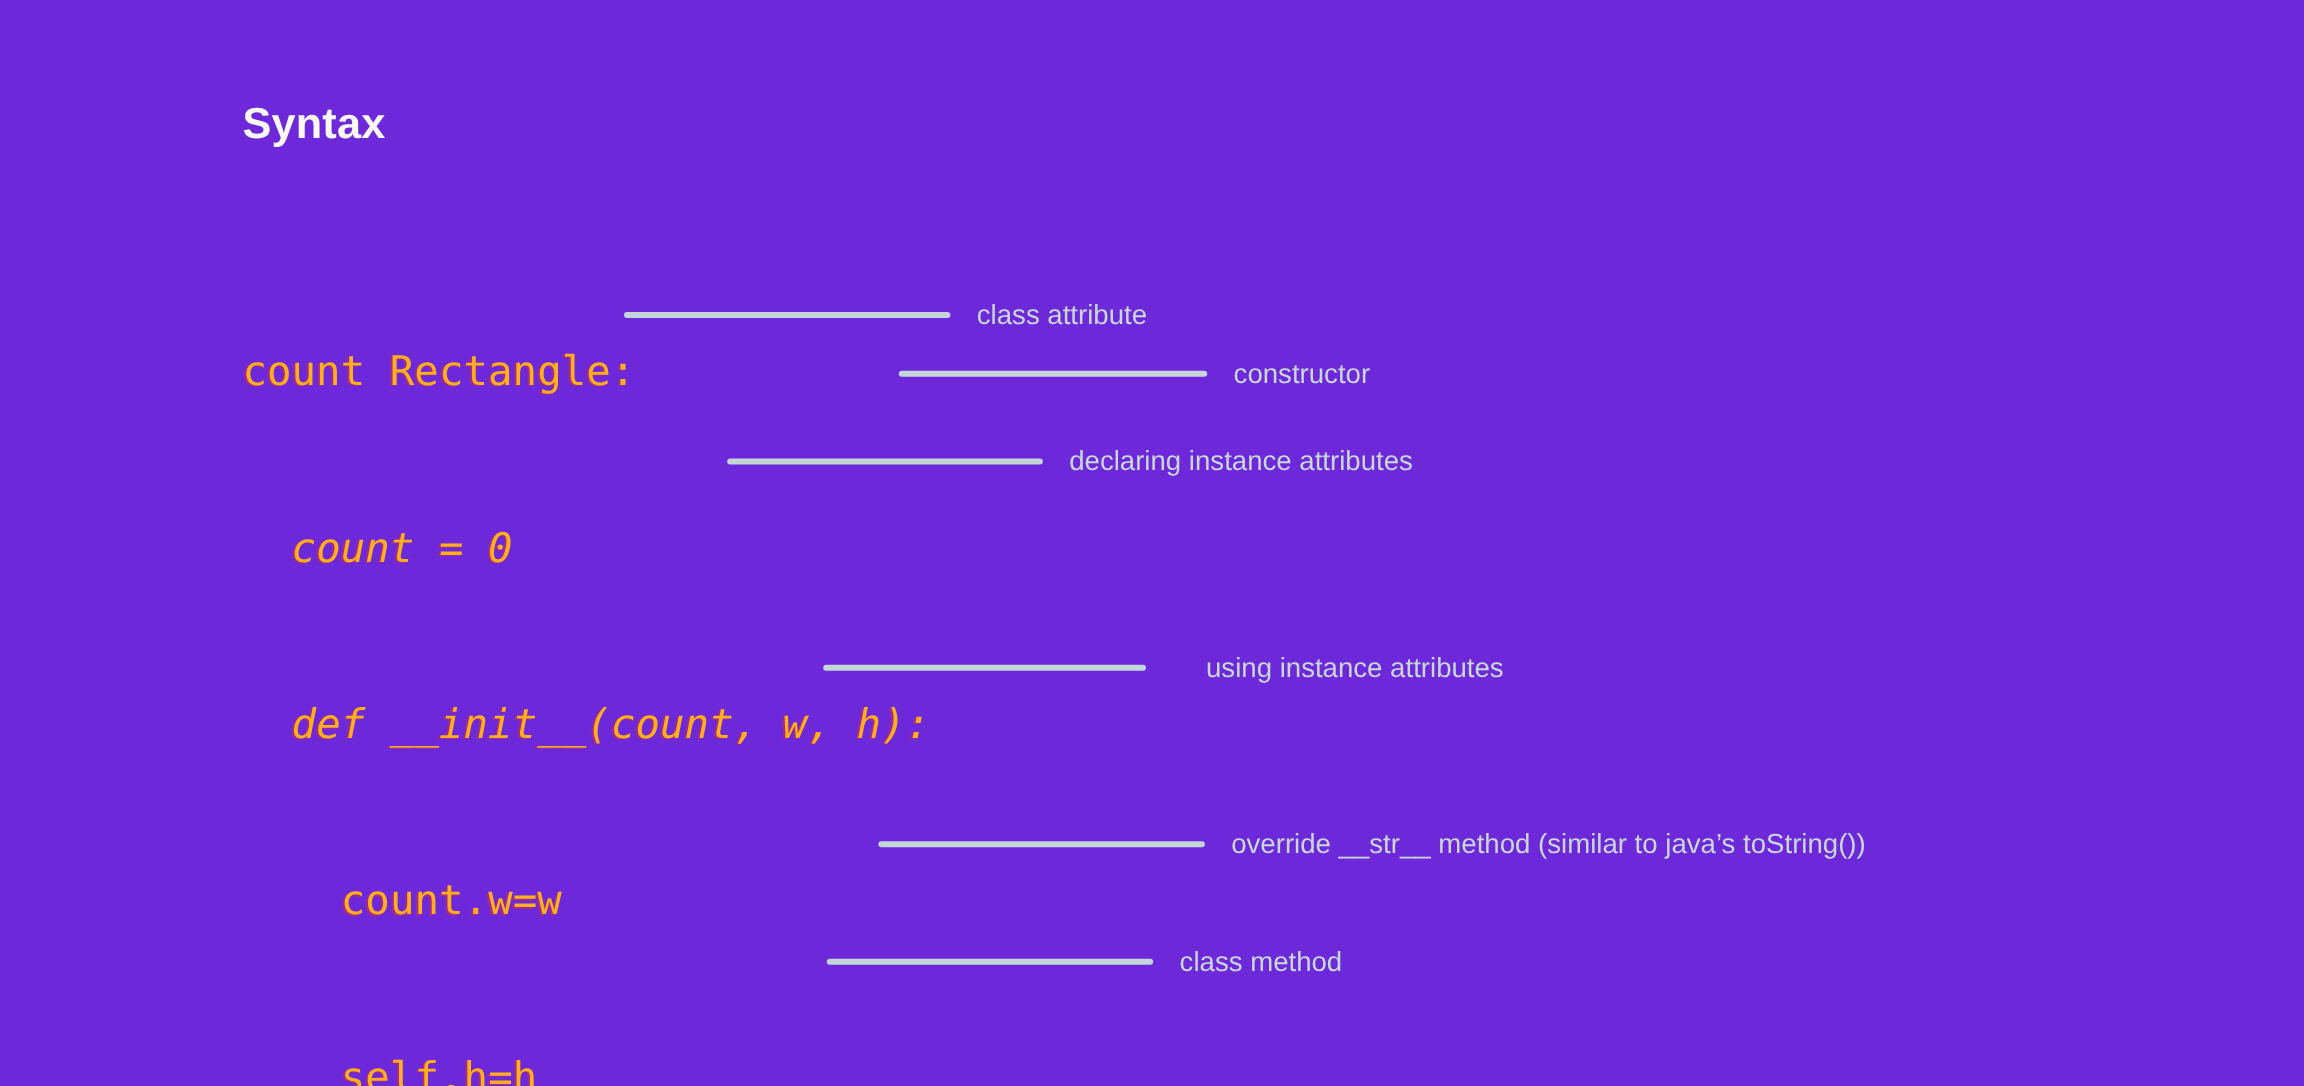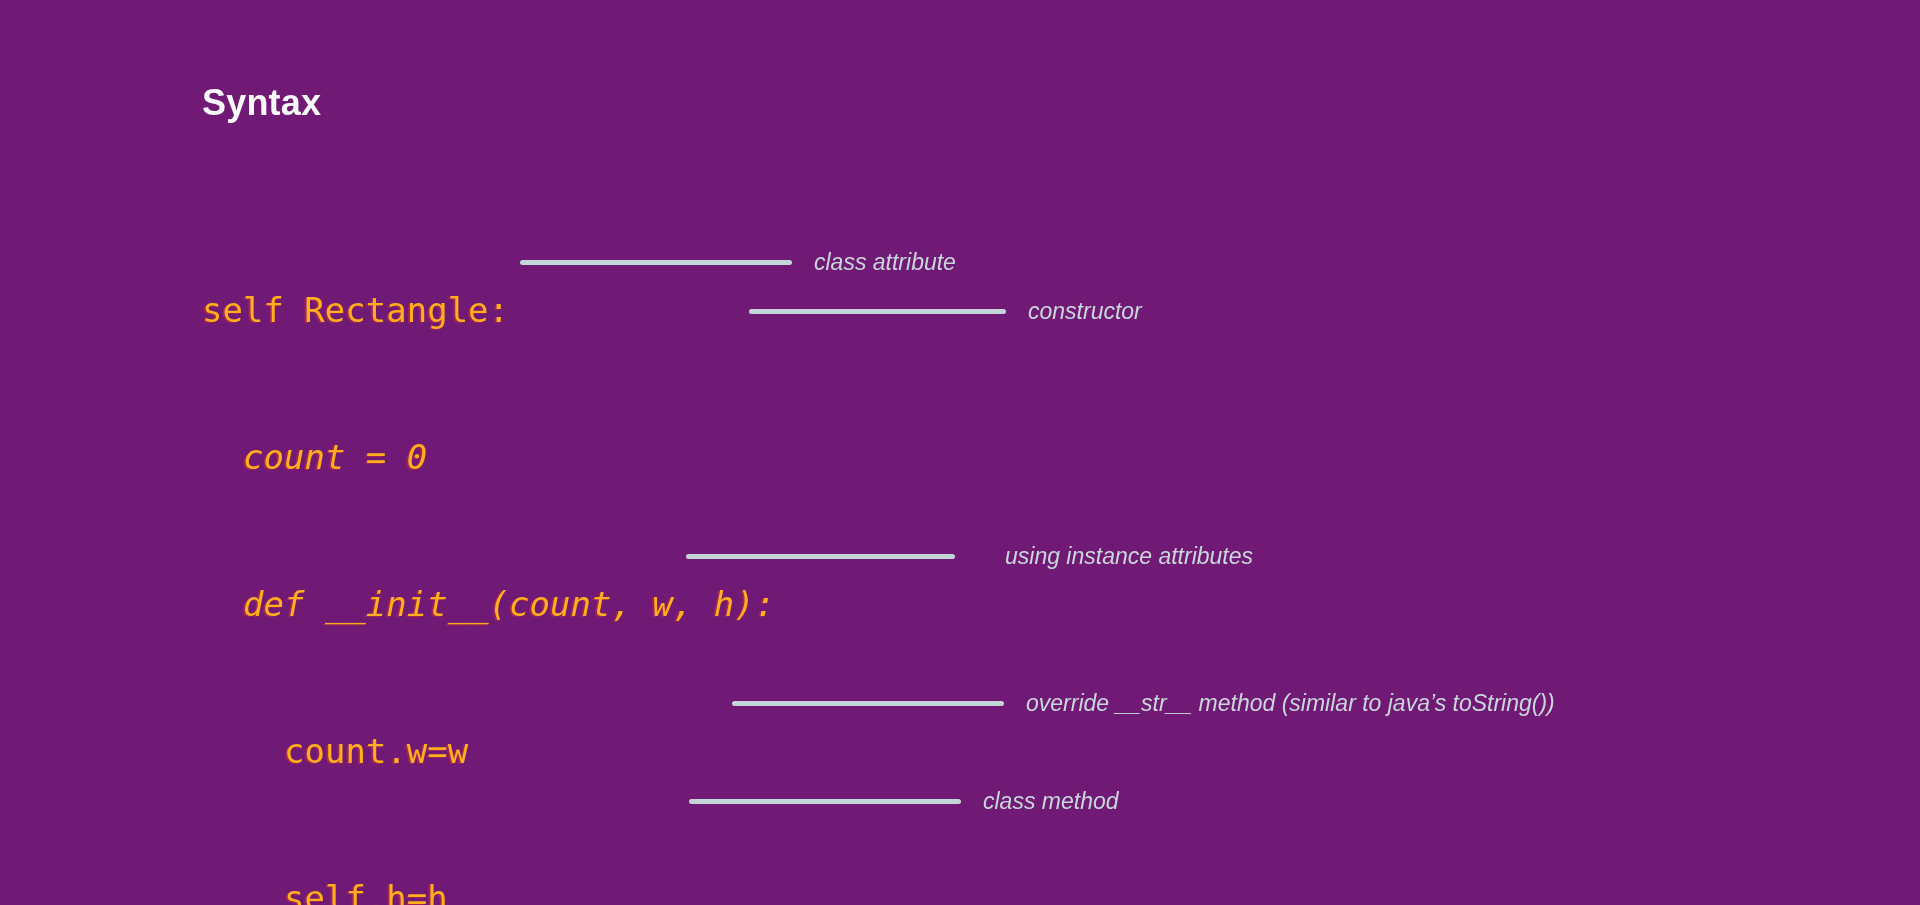--- a/index.html
+++ b/index.html
@@ -4,21 +4,21 @@
 <style>
   html, body {
     margin: 0;
     padding: 0;
     background: #0d0a42;
   }
   .slide {
     position: relative;
     width: 1920px;
     height: 905px;
-    background: #701a75;
+    background: #6d28d9;
     overflow: hidden;
     font-family: "Liberation Sans", sans-serif;
   }
   .slide-title {
     position: absolute;
     left: 202px;
     top: 82px;
     margin: 0;
     font-family: "Liberation Sans", sans-serif;
     font-size: 36px;
@@ -54,32 +54,31 @@
     background: #c4d5d9;
     flex: none;
   }
   .annotation-label {
     margin-left: 22px;
     font-family: "Liberation Sans", sans-serif;
     font-size: 23px;
     font-weight: 400;
     color: #c9d7db;
     white-space: nowrap;
-    font-style: italic;
   }
 </style>
 </head>
 <body>
 
 <div class="slide">
 
   <h1 class="slide-title">Syntax</h1>
 
   <div class="code-block">
-    <div class="code-line ind-0">self Rectangle:</div>
+    <div class="code-line ind-0">count Rectangle:</div>
     <div class="code-line ind-1">count = 0</div>
     <div class="code-line ind-1">def __init__(count, w, h):</div>
     <div class="code-line ind-2">count.w=w</div>
     <div class="code-line ind-2">self.h=h</div>
     
     
     
     
     
     
@@ -91,20 +90,24 @@
   <div class="annotation" style="left:520px; top:247px;">
     <span class="callout-line" style="width:272px;"></span>
     <span class="annotation-label">class attribute</span>
   </div>
 
   <div class="annotation" style="left:749px; top:296px;text-align:center;">
     <span class="callout-line" style="width:257px;"></span>
     <span class="annotation-label">constructor</span>
   </div>
 
+  <div class="annotation" style="left:606px; top:369px;">
+    <span class="callout-line" style="width:263px;"></span>
+    <span class="annotation-label">declaring instance attributes</span>
+  </div>
 
   <div class="annotation" style="left:686px; top:541px;gap:28px;">
     <span class="callout-line" style="width:269px;"></span>
     <span class="annotation-label">using instance attributes</span>
   </div>
 
   <div class="annotation" style="left:732px; top:688px;">
     <span class="callout-line" style="width:272px;"></span>
     <span class="annotation-label">override __str__ method (similar to java’s toString())</span>
   </div>

